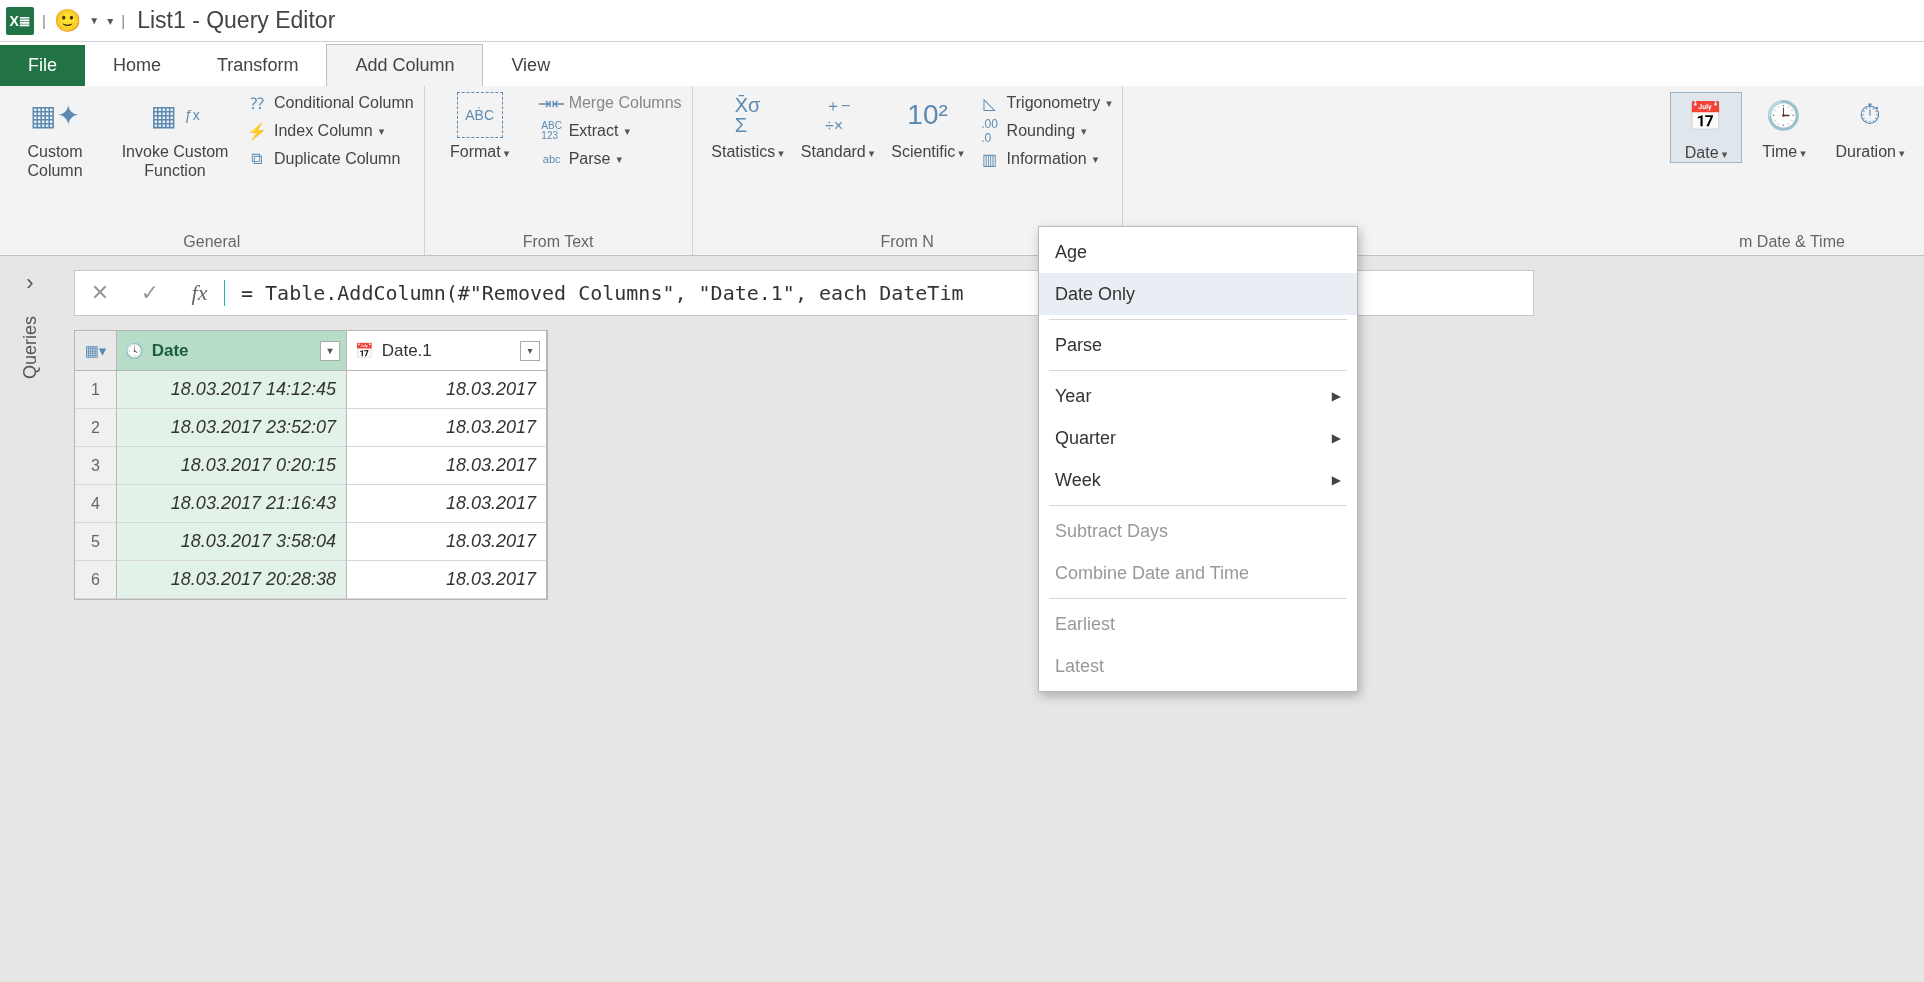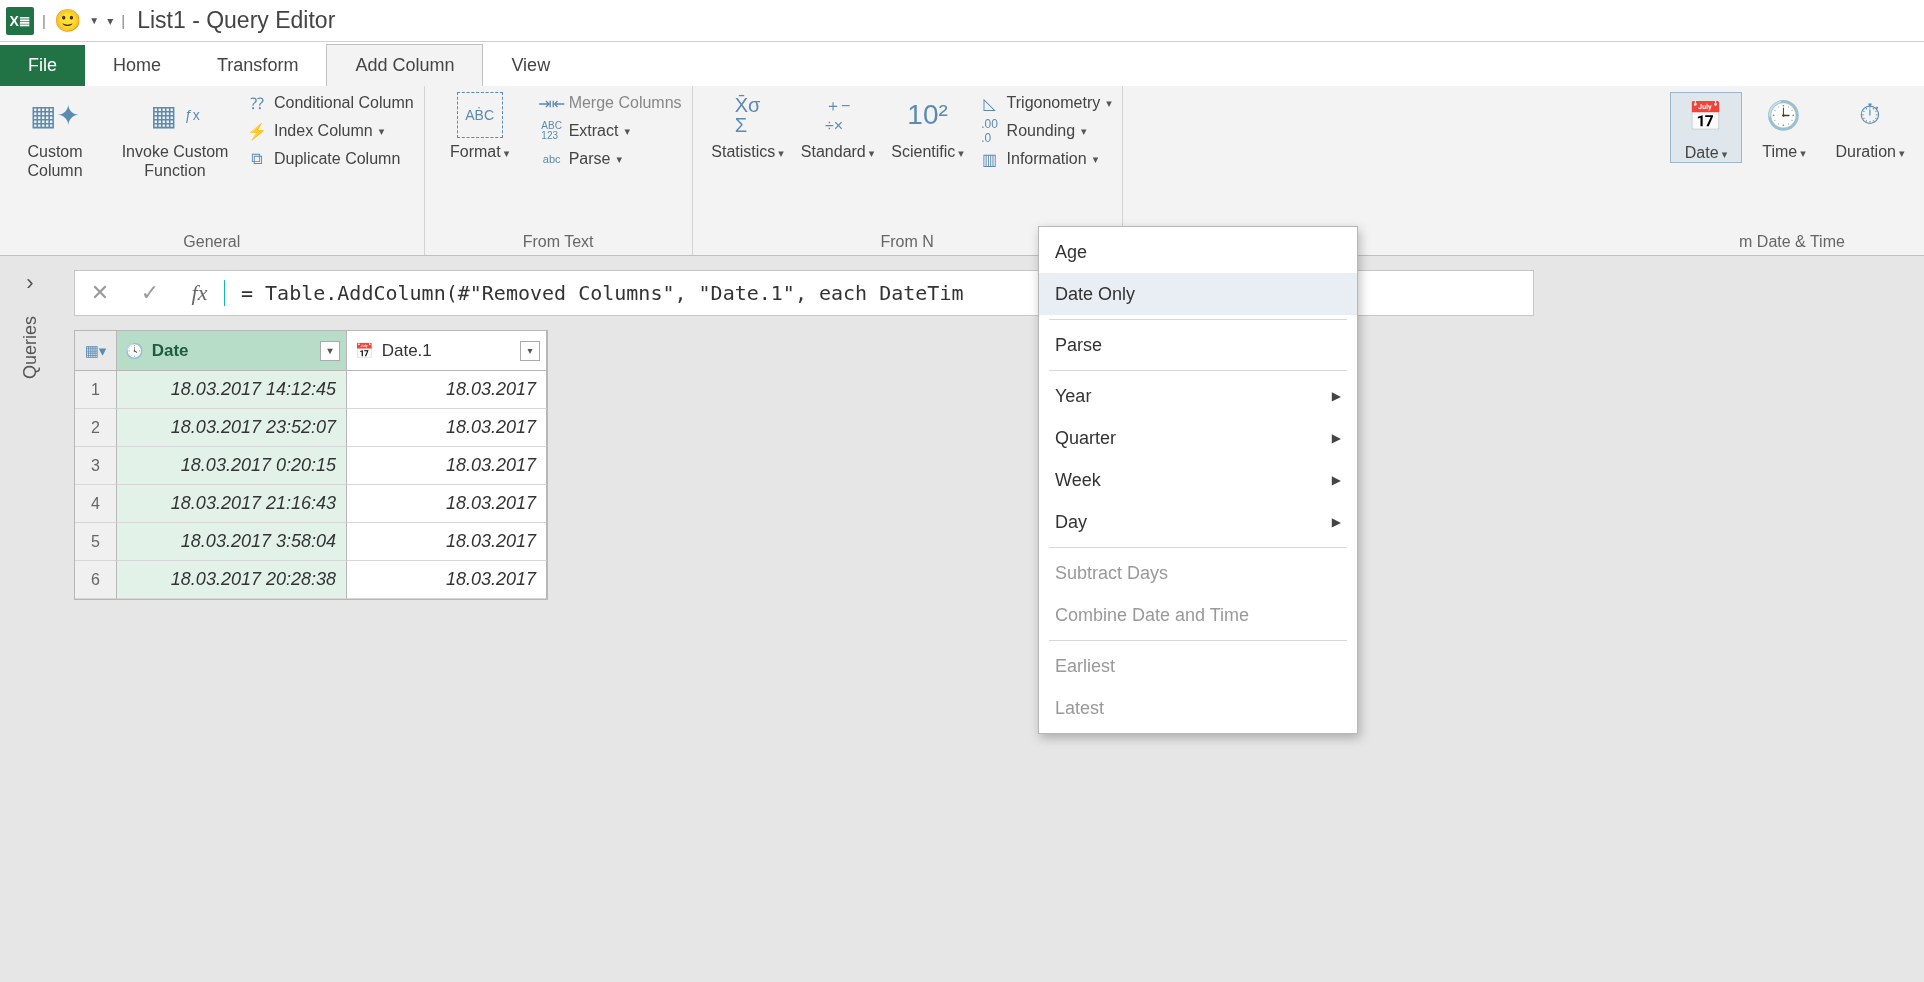--- a/index.html
+++ b/index.html
@@ -198,23 +198,20 @@
   <div class="dm-sep"></div>
   <div class="dm-item dm-sub">
       <span>Year</span>
     </div>
   <div class="dm-item dm-sub">
       <span>Quarter</span>
     </div>
   <div class="dm-item dm-sub">
       <span>Week</span>
     </div>
-  <div class="dm-item dm-sub">
-      <span>Day</span>
-    </div>
   <div class="dm-sep"></div>
   <div class="dm-item disabled">Subtract Days</div>
   <div class="dm-item disabled">Combine Date and Time</div>
   <div class="dm-sep"></div>
   <div class="dm-item disabled">Earliest</div>
   <div class="dm-item disabled">Latest</div>
 </div>
 
 <div class="workspace">
   <div class="sidebar">

